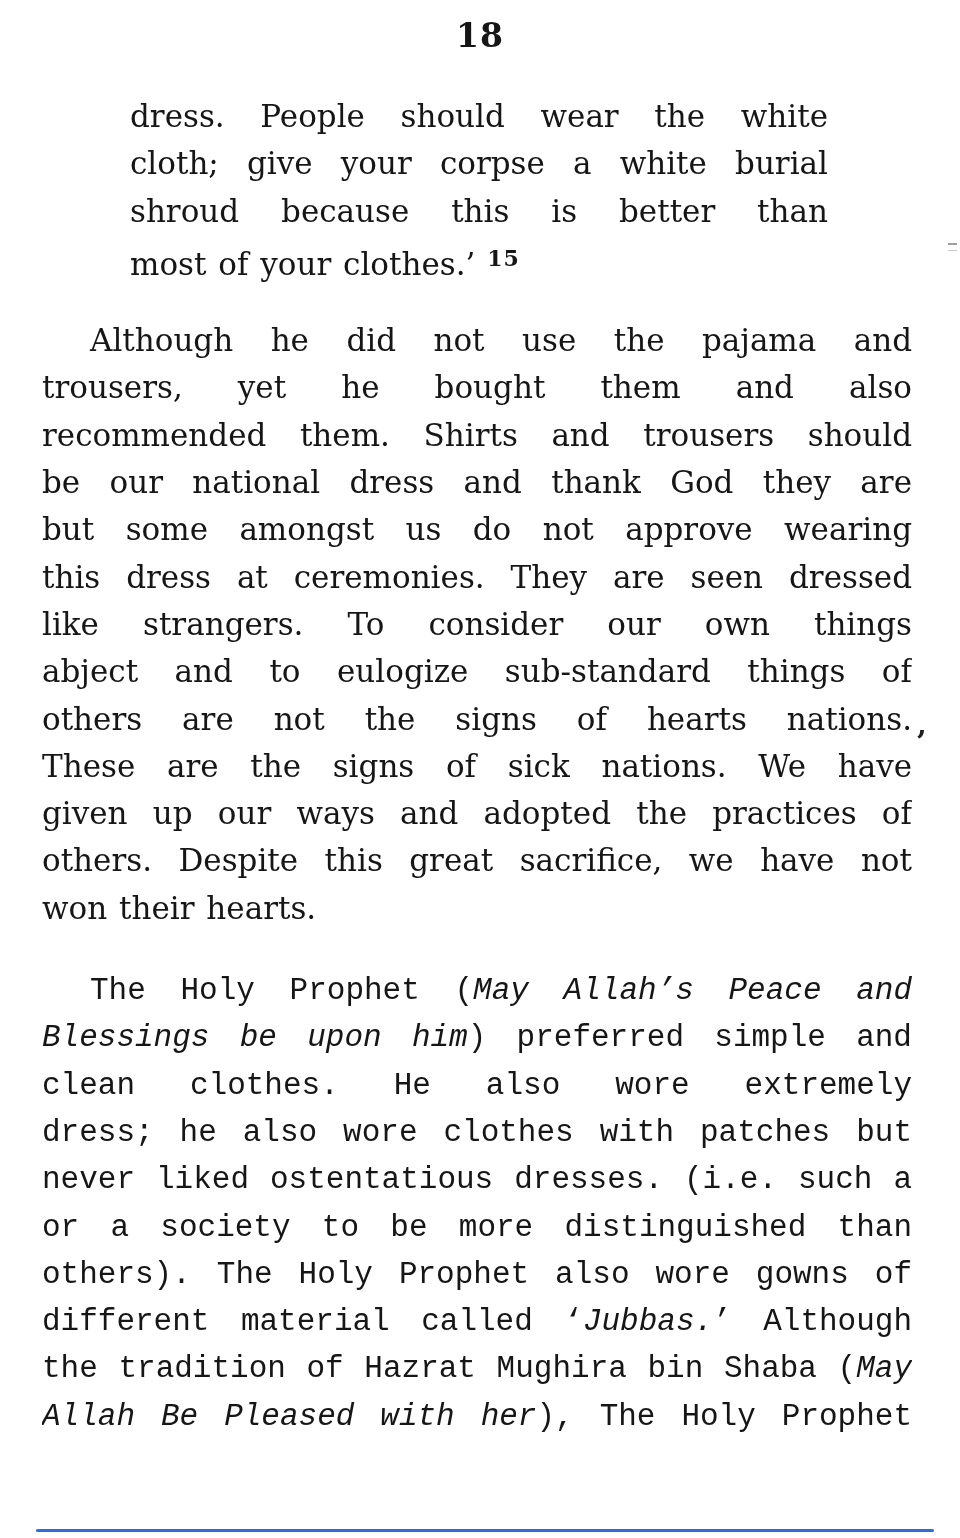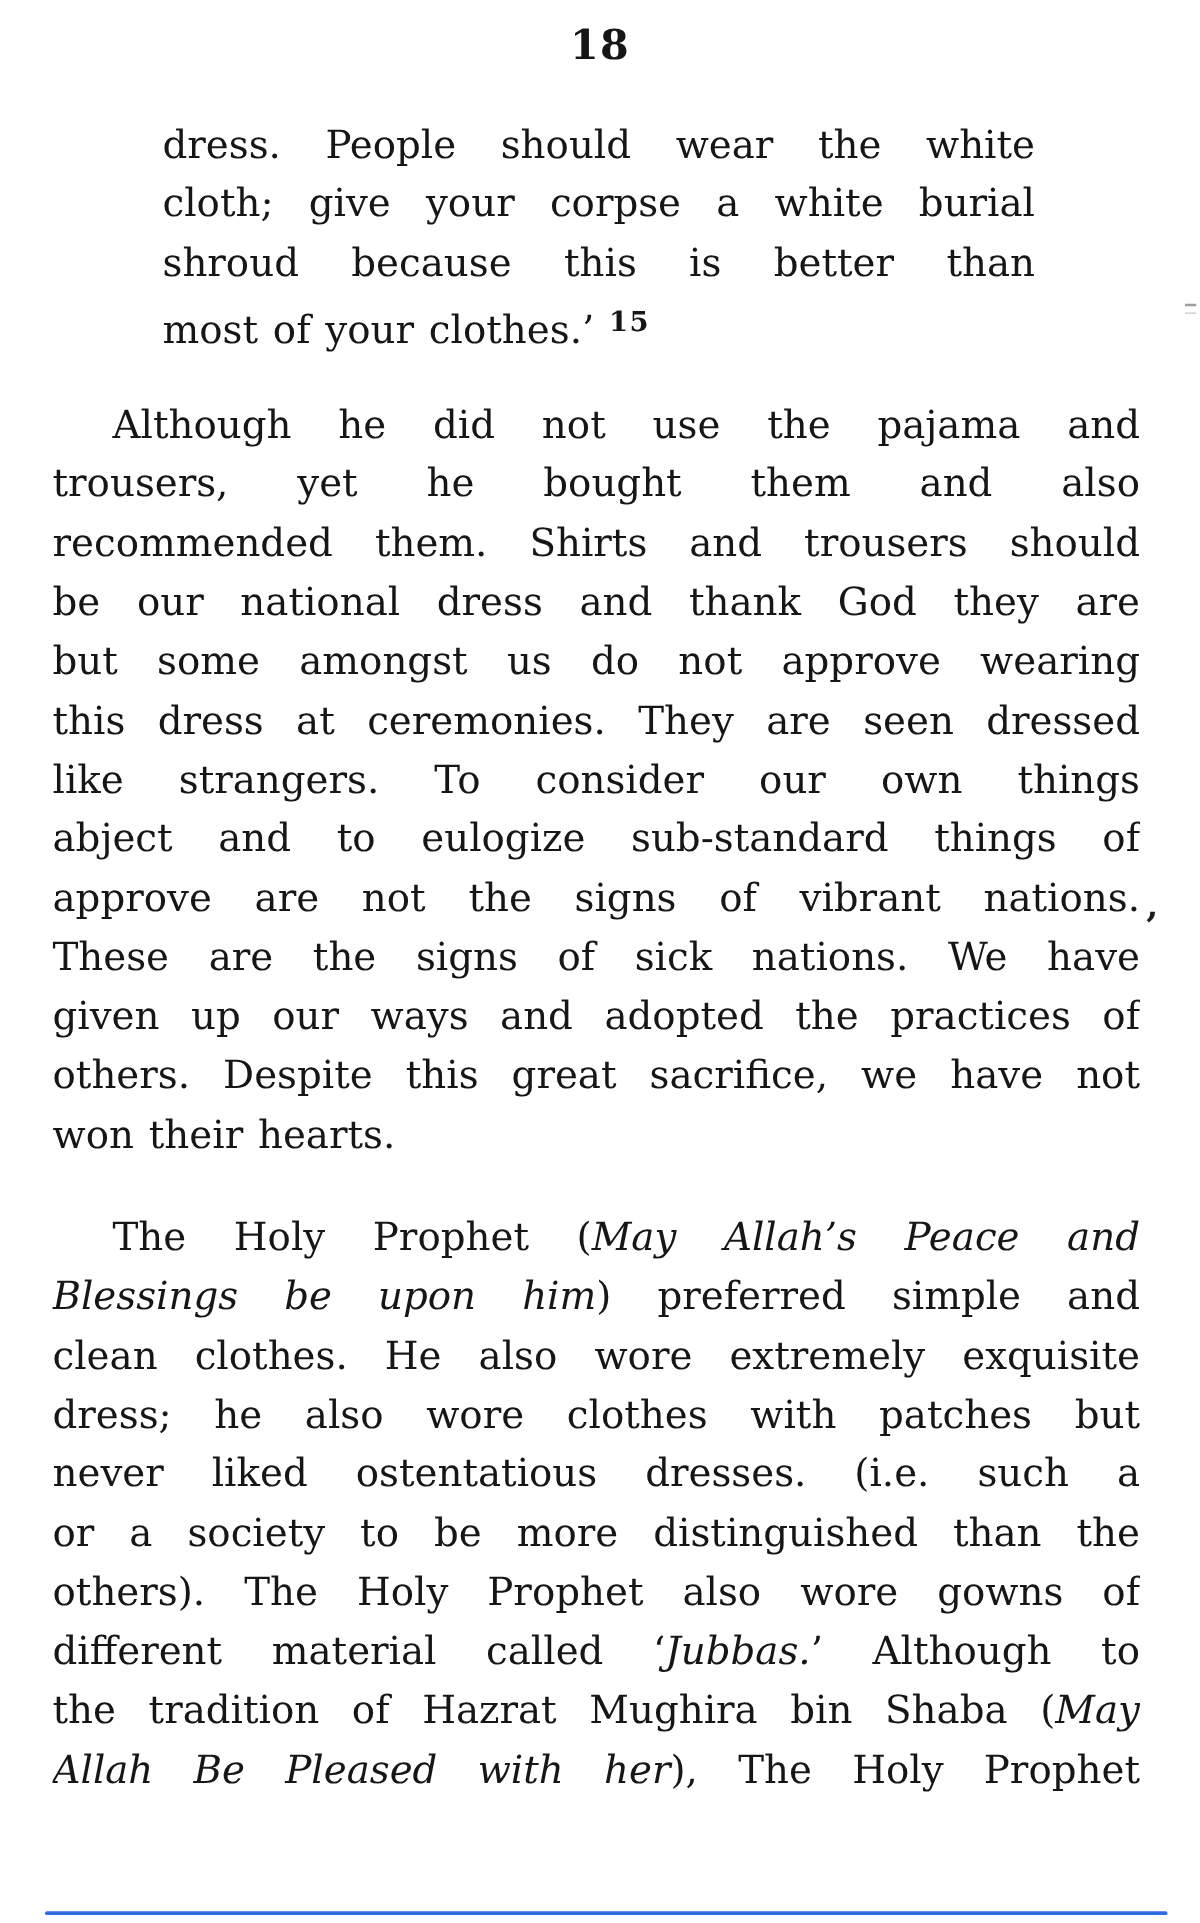--- a/index.html
+++ b/index.html
@@ -27,21 +27,21 @@
     overflow: hidden;
     text-align: justify;
     text-align-last: justify;
     hyphens: none;
     word-spacing: 2px;
   }
   .line.last { text-align-last: left; }
   .line.first { text-indent: 48px; margin-top: 35px; }
   .quote { margin: 35px 132px 0 130px; }
   .para.p1 { margin: 30px 48px 0 42px; }
-  .para.p2 { margin: 29px 48px 0 42px; }
+  .para.p2 { margin: 29px 48px 0 42px; font-family: Liberation Mono, monospace; }
   .i { font-style: italic; }
   .sup {
     font-weight: bold;
     font-size: 22px;
     vertical-align: 9px;
     letter-spacing: 1px;
   }
   .stray {
     position: absolute;
     left: 916px;
@@ -84,21 +84,21 @@
 
   <div class="para p1">
       <div class="line first"><span>Although he did not use the pajama and</span></div>
       <div class="line"><span>trousers, yet he bought them and also</span></div>
       <div class="line"><span>recommended them.  Shirts and trousers should</span></div>
       <div class="line"><span>be our national dress and thank God they are</span></div>
       <div class="line"><span>but some amongst us do not approve wearing</span></div>
       <div class="line"><span>this dress at ceremonies.  They are seen dressed</span></div>
       <div class="line"><span>like strangers.  To consider our own things</span></div>
       <div class="line"><span>abject and to eulogize sub-standard things of</span></div>
-      <div class="line"><span>approve are not the signs of vibrant nations.</span></div>
+      <div class="line"><span>others are not the signs of hearts nations.</span></div>
       <div class="line"><span>These are the signs of sick nations. We have</span></div>
       <div class="line"><span>given up our ways and adopted the practices of</span></div>
       <div class="line"><span>others.  Despite this great sacrifice, we have not</span></div>
       <div class="line last"><span>won their hearts.</span></div>
     </div>
 
   <div class="para p2">
       <div class="line first"><span>The Holy Prophet (</span><span class="i">May Allah’s Peace and</span></div>
       <div class="line"><span class="i">Blessings be upon him</span><span>) preferred simple and</span></div>
       <div class="line"><span>clean clothes.  He also wore extremely exquisite</span></div>

